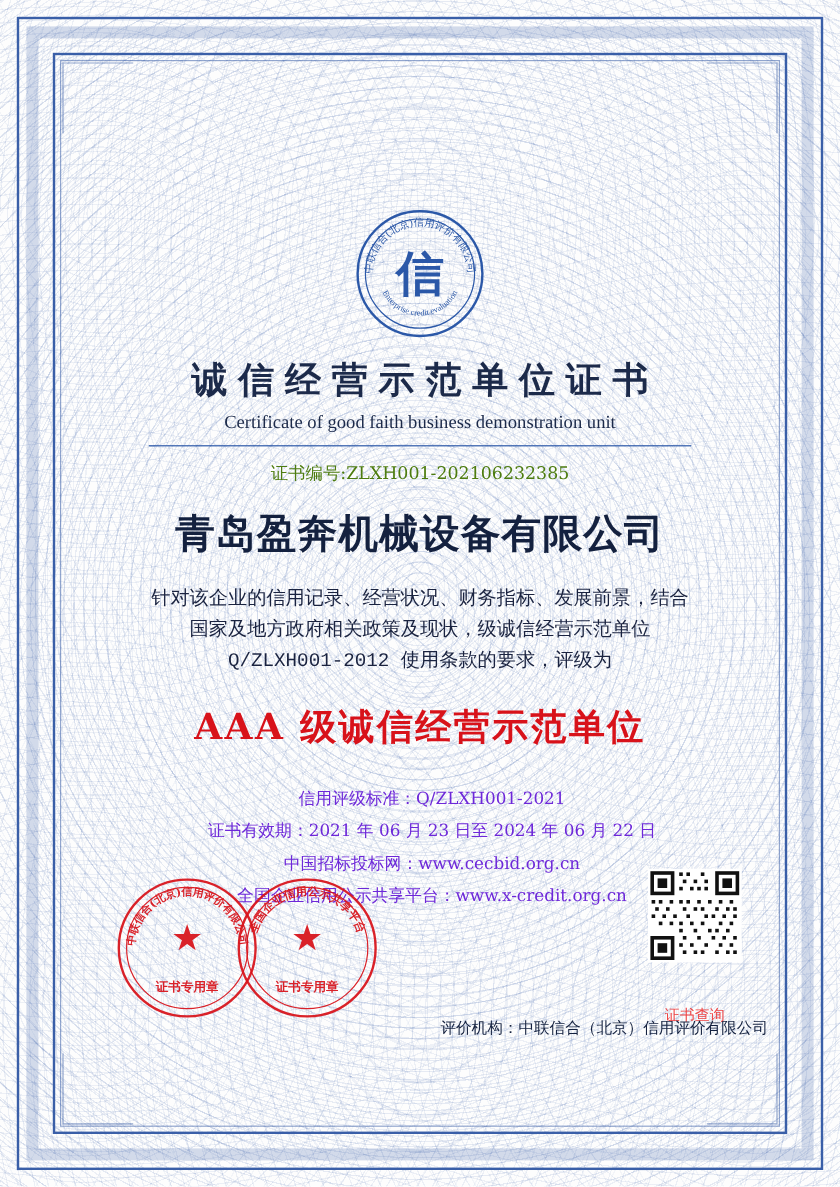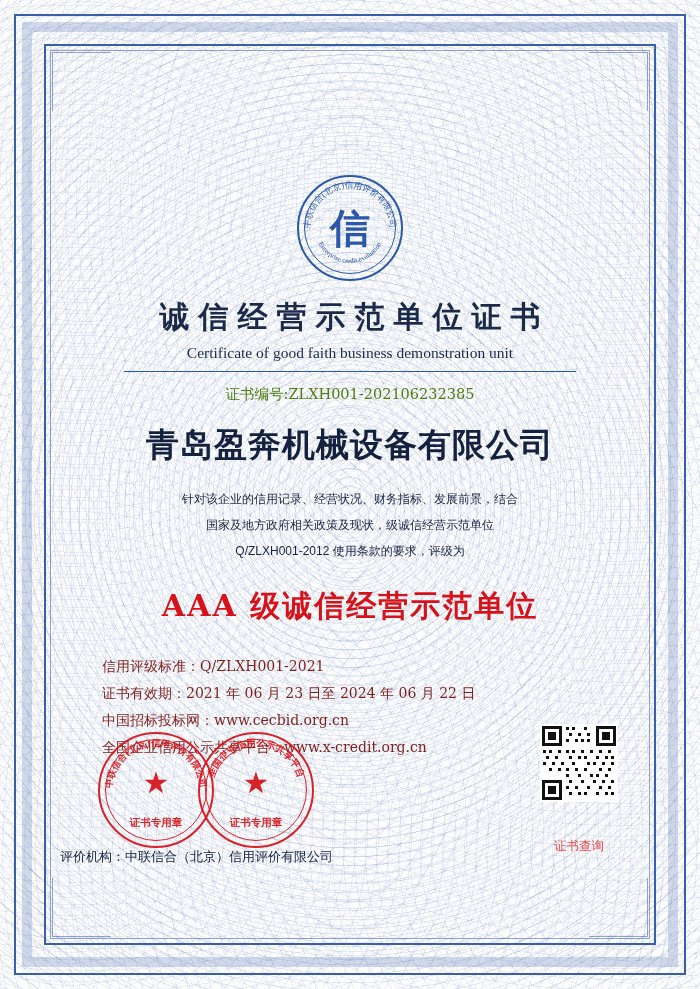--- a/index.html
+++ b/index.html
@@ -166,41 +166,41 @@
     margin-top: 19px;
     font-size: 33px;
     font-weight: bold;
     color: #14213f;
     letter-spacing: 1px;
     font-family: "DejaVu Serif", serif;
   }
 
   .body-text {
     margin-top: 18px;
-    font-size: 12px;
+    font-size: 16px;
     color: #1a2340;
     line-height: 26px;
-    font-family: Liberation Sans, sans-serif;
+    font-family: Liberation Mono, monospace;
   }
 
   .grade {
     margin-top: 22px;
     font-size: 30px;
     font-weight: bold;
     color: #d8121a;
     letter-spacing: 2px;
     font-family: "DejaVu Serif", serif;
   }
 
   .details {
     margin-top: 26px;
-    margin-left: 42px;
-    text-align: left;
+    margin-left: 20px;
+    text-align: center;
     font-size: 14px;
-    color: #7f1d1d;
+    color: #6d28d9;
     line-height: 27px;
     font-family: "DejaVu Serif", serif;
   }
   .details .row { white-space: nowrap; }
 
   
   .seals {
     position: absolute;
     left: 30px;
     top: 672px;
@@ -258,21 +258,21 @@
     margin-top: 36px;
     font-size: 12.5px;
     color: #ef4444;
     font-family: "DejaVu Serif", serif;
   }
 
   .issuer {
     position: absolute;
     left: 0; right: 0;
     top: 788px;
-    text-align: left;
+    text-align: right;
     font-size: 13px;
     color: #14213f;
     font-family: "DejaVu Serif", serif;
   }
 </style>
 </head>
 <body>
 
 <div class="certificate">
 

